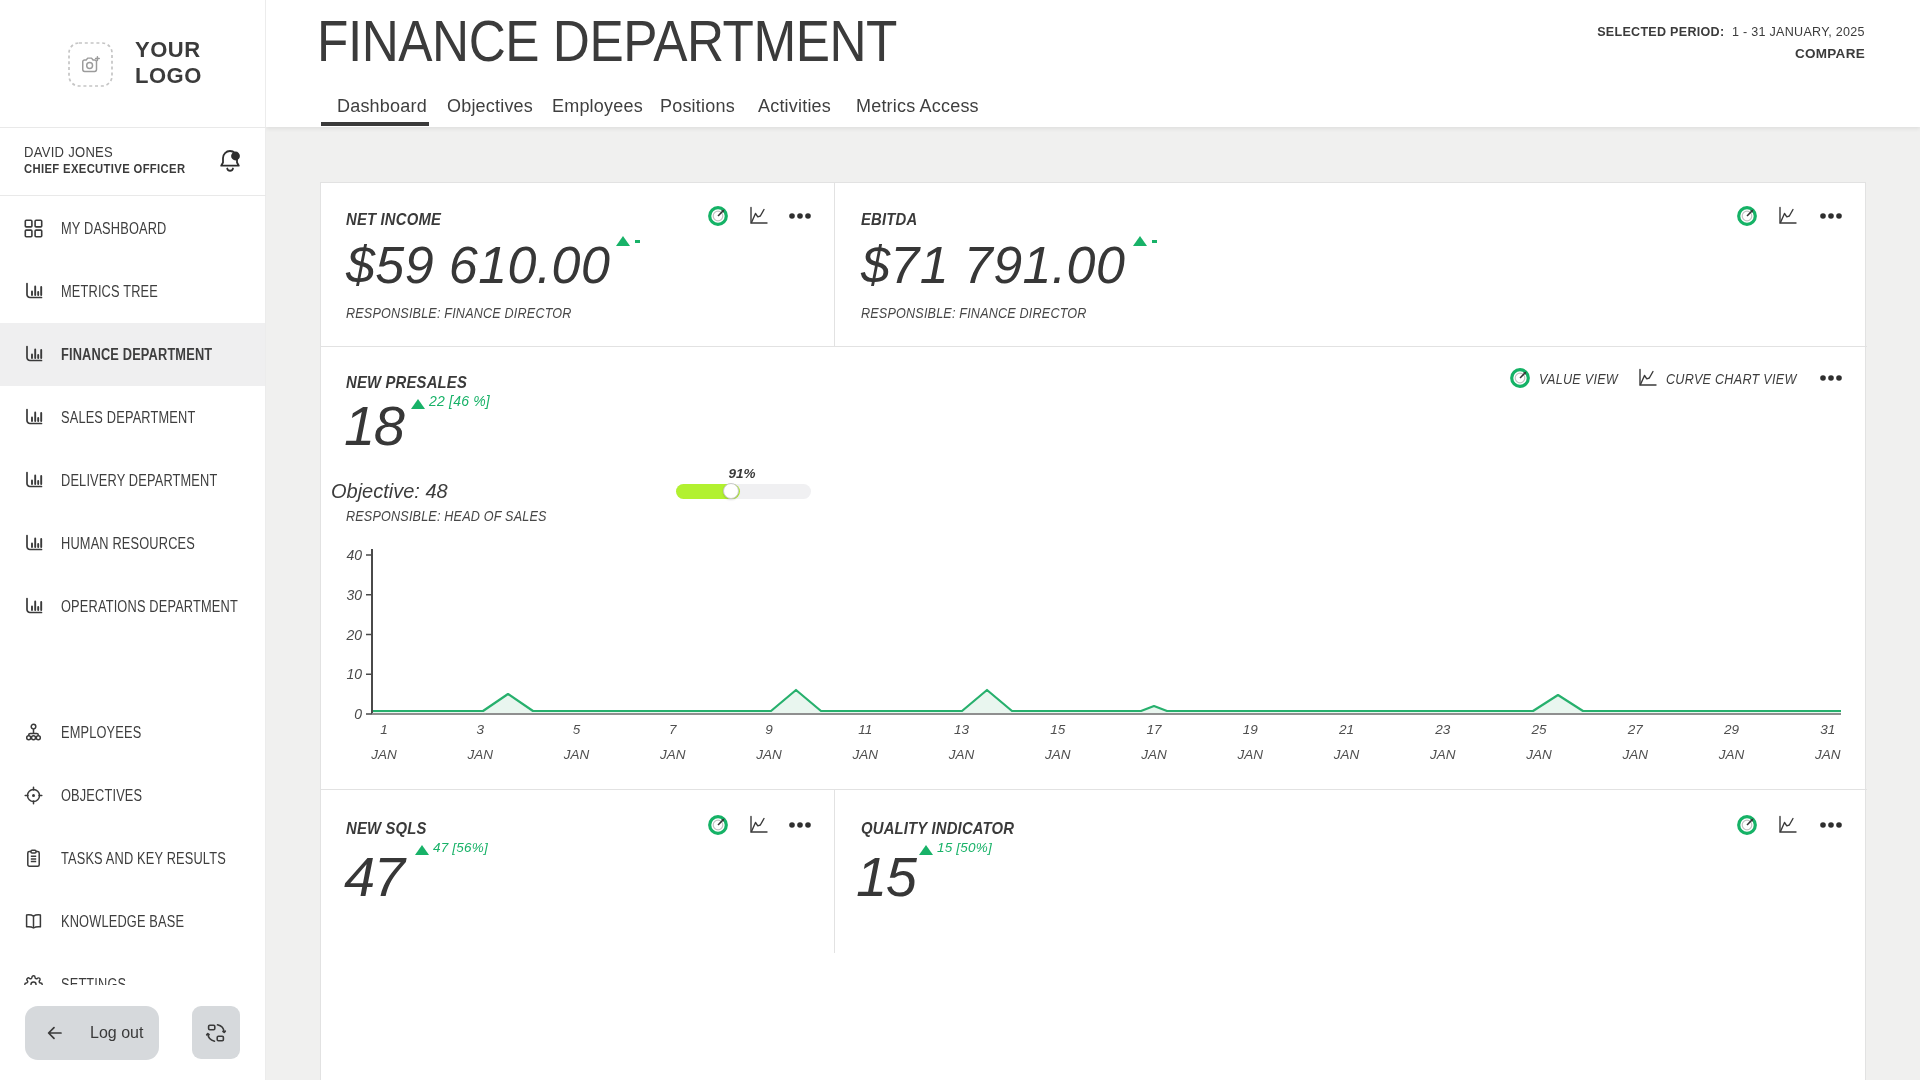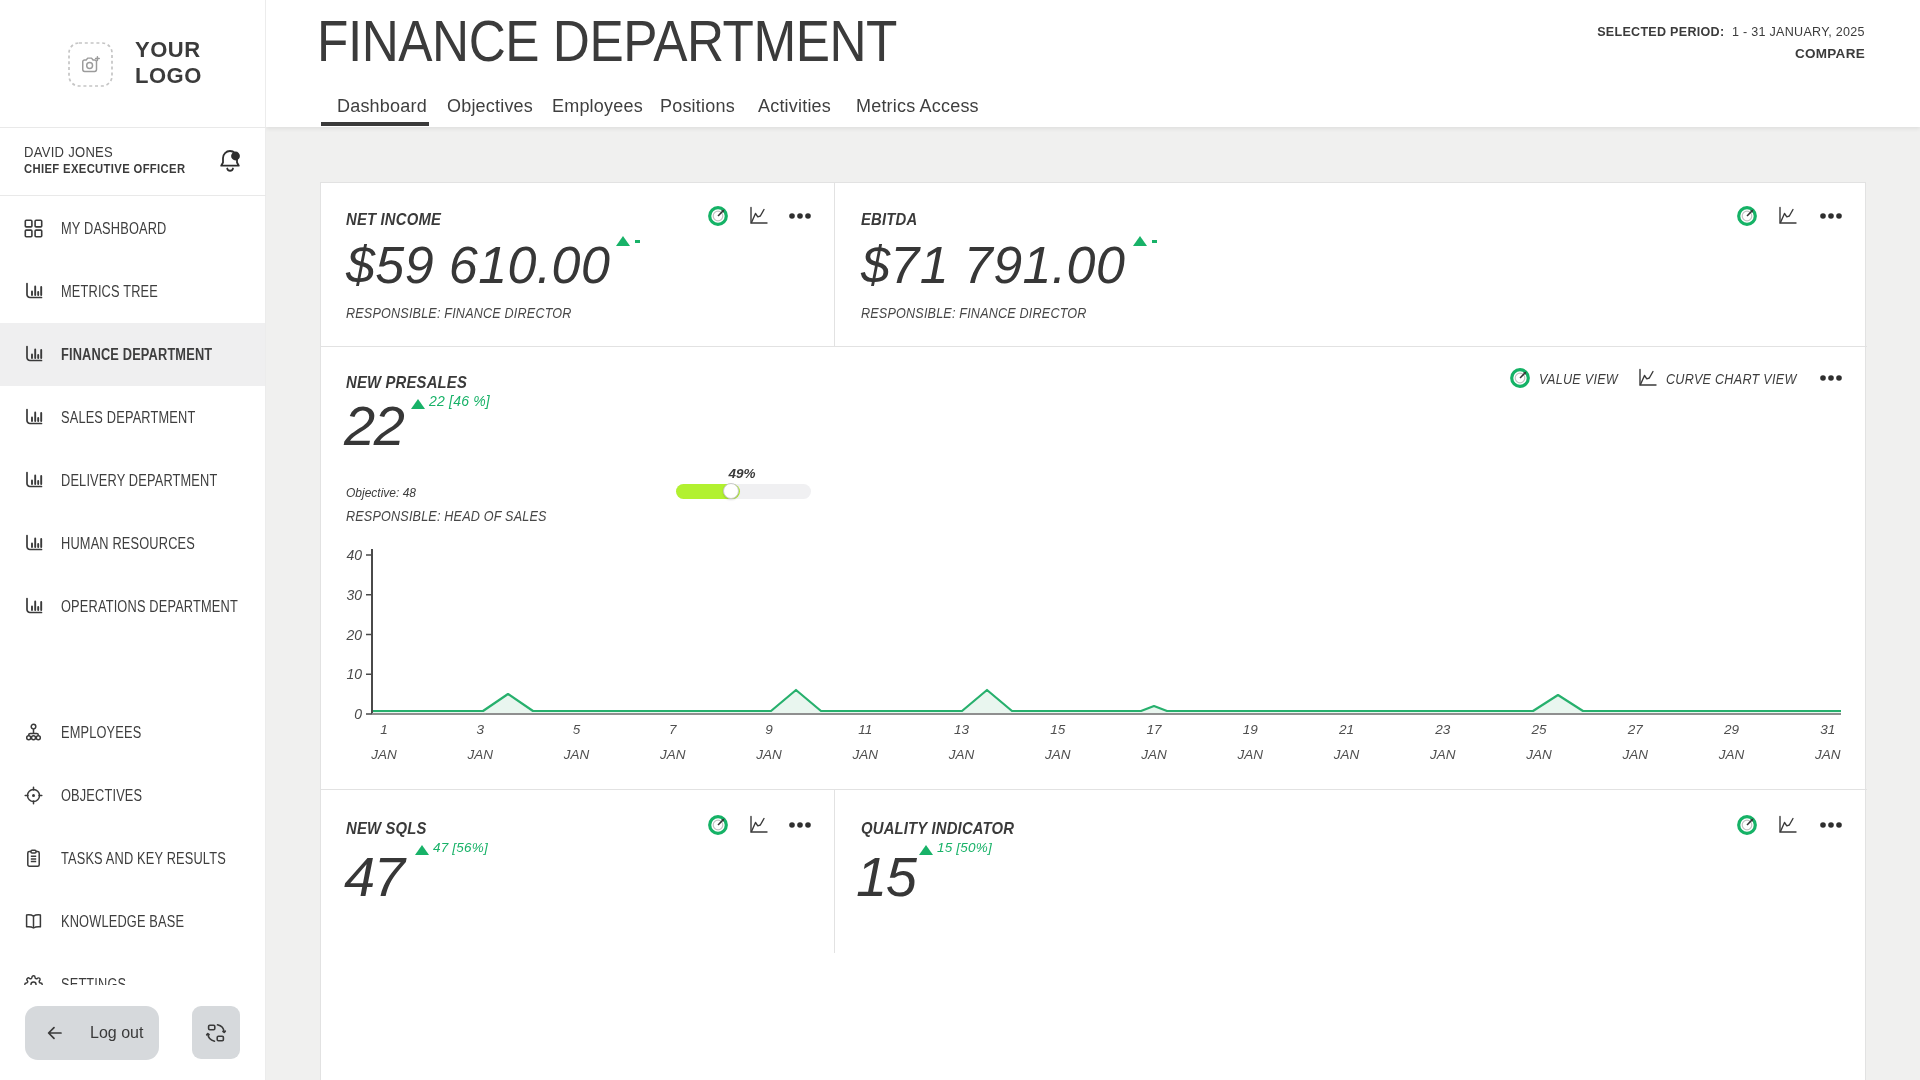--- a/index.html
+++ b/index.html
@@ -259,27 +259,27 @@
       <path d="M3 1.5 V17 H19" stroke-linecap="round"></path>
       <path d="M3.5 16.5 L7.5 7.5 L9.8 10.8 L12.3 10 L16 3.5" stroke-linecap="round" stroke-linejoin="round"></path>
     </svg>
   <div class="rctrl" style="left:1345px; top:188px;">CURVE CHART VIEW</div>
   <svg class="abs" style="left:1499px; top:192px;" width="22" height="6" viewBox="0 0 22 6">
       <circle cx="3" cy="3" r="2.8" fill="#2f2f2f"></circle>
       <circle cx="11" cy="3" r="2.8" fill="#2f2f2f"></circle>
       <circle cx="19" cy="3" r="2.8" fill="#2f2f2f"></circle>
     </svg>
   <div class="gline" style="left:90px; top:210px; font-size:14px;"><span class="tri" style="vertical-align:-2.5px; margin-right:4px;"></span>22 [46 %]</div>
-  <div class="bignum" style="left:23px; top:210px;">22</div>
-  <div style="position:absolute; left:25px; top:297px; font-size:12px; color:#3c3c3c;margin-top:6px;">Objective: 48</div>
+  <div class="bignum" style="left:23px; top:210px;">18</div>
+  <div style="position:absolute; left:10px; top:297px; font-size:20px; color:#3c3c3c;">Objective: 48</div>
   <div id="ptrack">
       <div id="pfill"></div>
       <div id="pknob"></div>
     </div>
-  <div id="plabel">49%</div>
+  <div id="plabel">91%</div>
   <div class="resp" style="left:25px; top:325px;">RESPONSIBLE: HEAD OF SALES</div>
 
   <div class="ctitle" style="left:25px; top:636px;">NEW SQLS</div>
   <div class="gline" style="left:94px; top:657px; font-size:13.5px;"><span class="tri" style="vertical-align:-2.5px; margin-right:4px;"></span>47 [56%]</div>
   <div class="bignum" style="left:23px; top:661px;">47</div>
   <svg class="abs" style="left:386px; top:631px;" width="22" height="22" viewBox="0 0 22 22">
       <circle cx="11" cy="11" r="8.3" fill="none" stroke="#15b266" stroke-width="3.2"></circle>
       <circle cx="11" cy="11" r="4.8" fill="none" stroke="#c2c2c2" stroke-width="1.2"></circle>
       <path d="M11 11 L15.1 6.9" stroke="#333" stroke-width="1.5"></path>
       <path d="M17.4 4.6 L16.27 7.99 L14.01 5.73 Z" fill="#333" stroke="none"></path>

